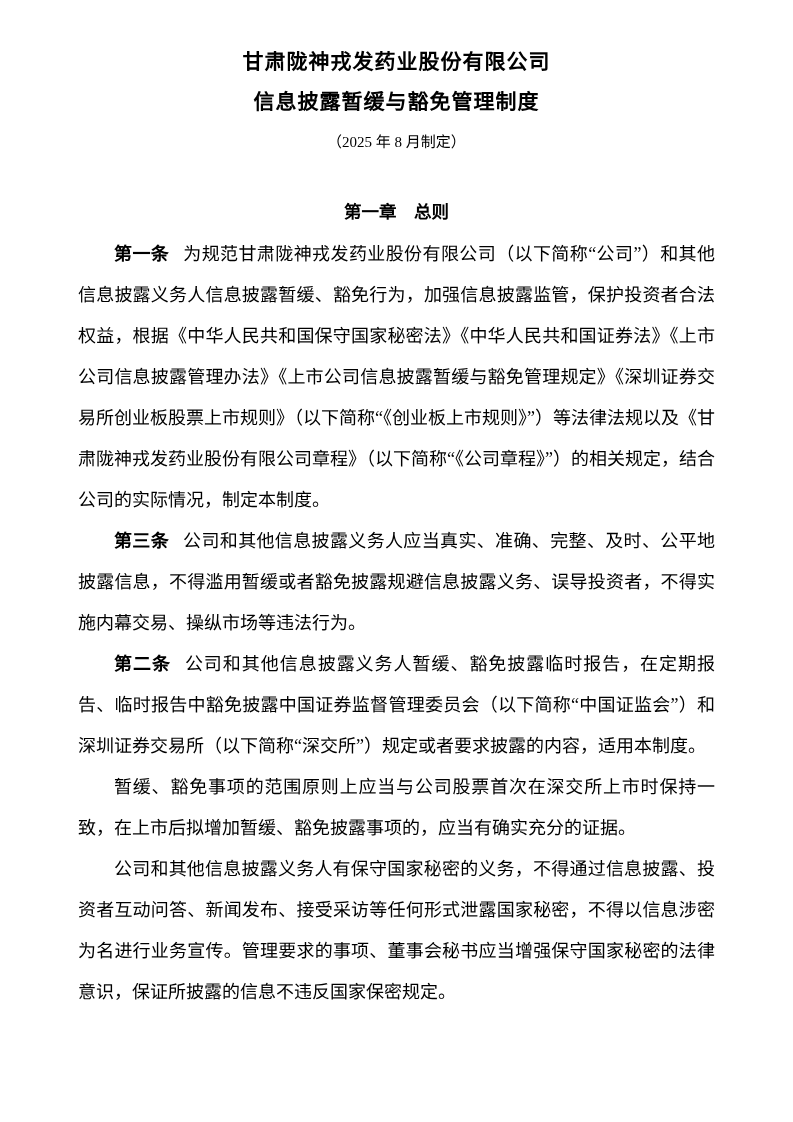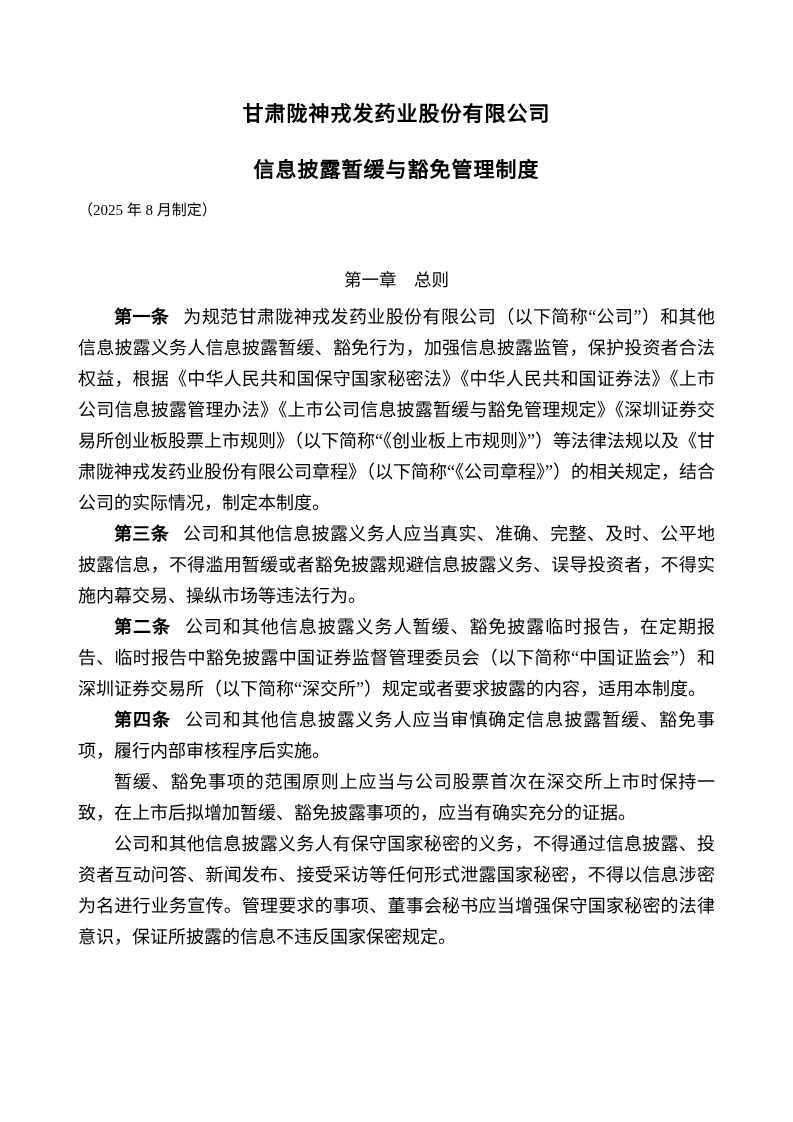--- a/index.html
+++ b/index.html
@@ -7,53 +7,53 @@
     padding: 0;
     background: #ffffff;
   }
   .page {
     position: relative;
     width: 793px;
     height: 1122px;
     margin: 0 auto;
     background: #ffffff;
     box-sizing: border-box;
-    padding: 100px 78px 0 78px;
+    padding: 48px 78px 0 78px;
     overflow: hidden;
     font-family: "Liberation Serif", "DejaVu Serif", serif;
     color: #000000;
   }
   .doc-title {
     font-size: 21px;
     font-weight: bold;
     text-align: center;
     line-height: 28px;
     letter-spacing: 1px;
     margin: 0;
   }
   .doc-title.line2 {
-    margin-top: 28px;
+    margin-top: 12px;
   }
   .doc-date {
     font-size: 15px;
-    text-align: left;
+    text-align: center;
     line-height: 22px;
     margin-top: 15px;
   }
   .chapter-heading {
     font-size: 17.5px;
-    font-weight: normal;
+    font-weight: bold;
     text-align: center;
     line-height: 26px;
     margin-top: 46px;
   }
   .doc-body {
     margin-top: 9px;
     font-size: 18px;
-    line-height: 31px;
+    line-height: 41px;
     text-align: justify;
     text-justify: inter-ideograph;
   }
   .para {
     margin: 0;
     text-indent: 36px;
   }
   .para .article-label {
     font-weight: bold;
     margin-right: 14px;
@@ -64,17 +64,16 @@
 
 <div class="page">
   <div class="doc-title">甘肃陇神戎发药业股份有限公司</div>
   <div class="doc-title line2">信息披露暂缓与豁免管理制度</div>
   <div class="doc-date">（2025 年 8 月制定）</div>
   <div class="chapter-heading">第一章　总则</div>
   <div class="doc-body" id="paragraphs">
       <p class="para"><span class="article-label">第一条</span><span>为规范甘肃陇神戎发药业股份有限公司（以下简称“公司”）和其他信息披露义务人信息披露暂缓、豁免行为，加强信息披露监管，保护投资者合法权益，根据《中华人民共和国保守国家秘密法》《中华人民共和国证券法》《上市公司信息披露管理办法》《上市公司信息披露暂缓与豁免管理规定》《深圳证券交易所创业板股票上市规则》（以下简称“《创业板上市规则》”）等法律法规以及《甘肃陇神戎发药业股份有限公司章程》（以下简称“《公司章程》”）的相关规定，结合公司的实际情况，制定本制度。</span></p>
       <p class="para"><span class="article-label">第三条</span><span>公司和其他信息披露义务人应当真实、准确、完整、及时、公平地披露信息，不得滥用暂缓或者豁免披露规避信息披露义务、误导投资者，不得实施内幕交易、操纵市场等违法行为。</span></p>
       <p class="para"><span class="article-label">第二条</span><span>公司和其他信息披露义务人暂缓、豁免披露临时报告，在定期报告、临时报告中豁免披露中国证券监督管理委员会（以下简称“中国证监会”）和深圳证券交易所（以下简称“深交所”）规定或者要求披露的内容，适用本制度。</span></p>
-      <p class="para"><span class="article-label">第四条</span><span>公司和其他信息披露义务人应当审慎确定信息披露暂缓、豁免事项，履行内部审核程序后实施。</span></p>
       <p class="para"><span>暂缓、豁免事项的范围原则上应当与公司股票首次在深交所上市时保持一致，在上市后拟增加暂缓、豁免披露事项的，应当有确实充分的证据。</span></p>
       <p class="para"><span>公司和其他信息披露义务人有保守国家秘密的义务，不得通过信息披露、投资者互动问答、新闻发布、接受采访等任何形式泄露国家秘密，不得以信息涉密为名进行业务宣传。管理要求的事项、董事会秘书应当增强保守国家秘密的法律意识，保证所披露的信息不违反国家保密规定。</span></p>
     </div>
 </div>
 
 </body></html>

